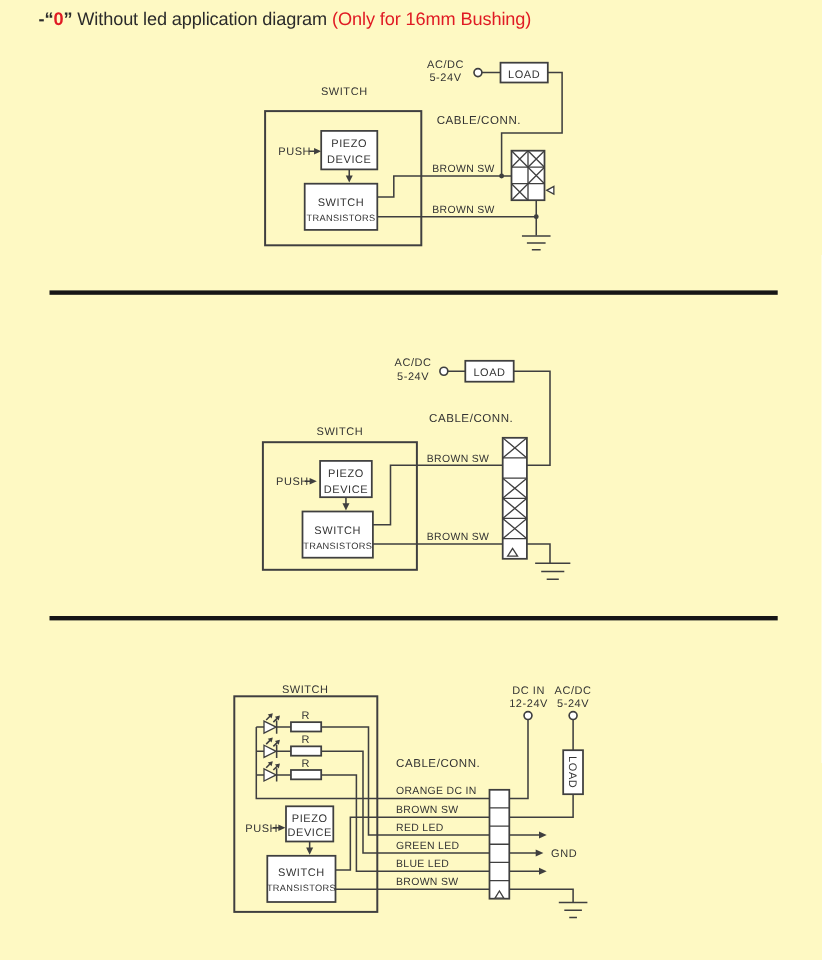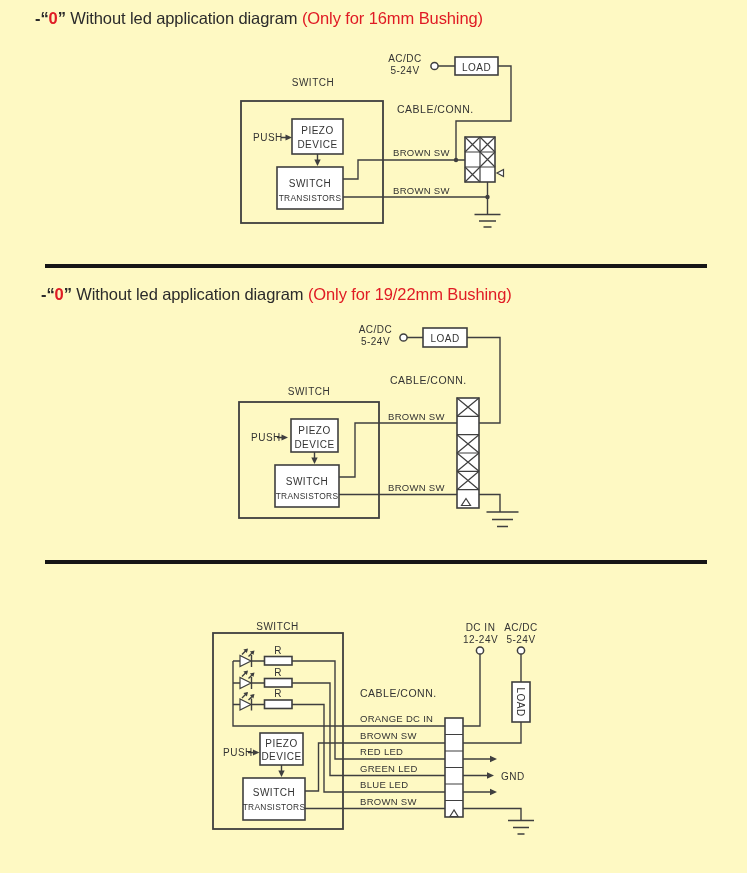--- a/index.html
+++ b/index.html
@@ -27,21 +27,20 @@
 </style>
 </head>
 <body>
 
 <div class="page">
 
   <div class="heading" style="left:35px;top:9px"><span class="hb">-“</span><span class="redb">0</span><span class="hb">” </span><span>Without led application diagram </span><span class="red">(Only for 16mm Bushing)</span></div>
 
   <div class="divider" style="top:264px"></div>
 
-  <div class="heading" style="left:41px;top:285px"><span class="hb">-“</span><span class="redb">0</span><span class="hb">” </span><span>Without led application diagram </span><span class="red">(Only for 19/22mm Bushing)</span></div>
 
   <div class="divider" style="top:560px"></div>
 
 
   <svg width="747" height="873" viewBox="0 0 747 873">
 
     <g>
       <text class="t" x="313" y="86" text-anchor="middle">SWITCH</text>
       <rect class="obx" x="241" y="101" width="142" height="122"></rect>
 

